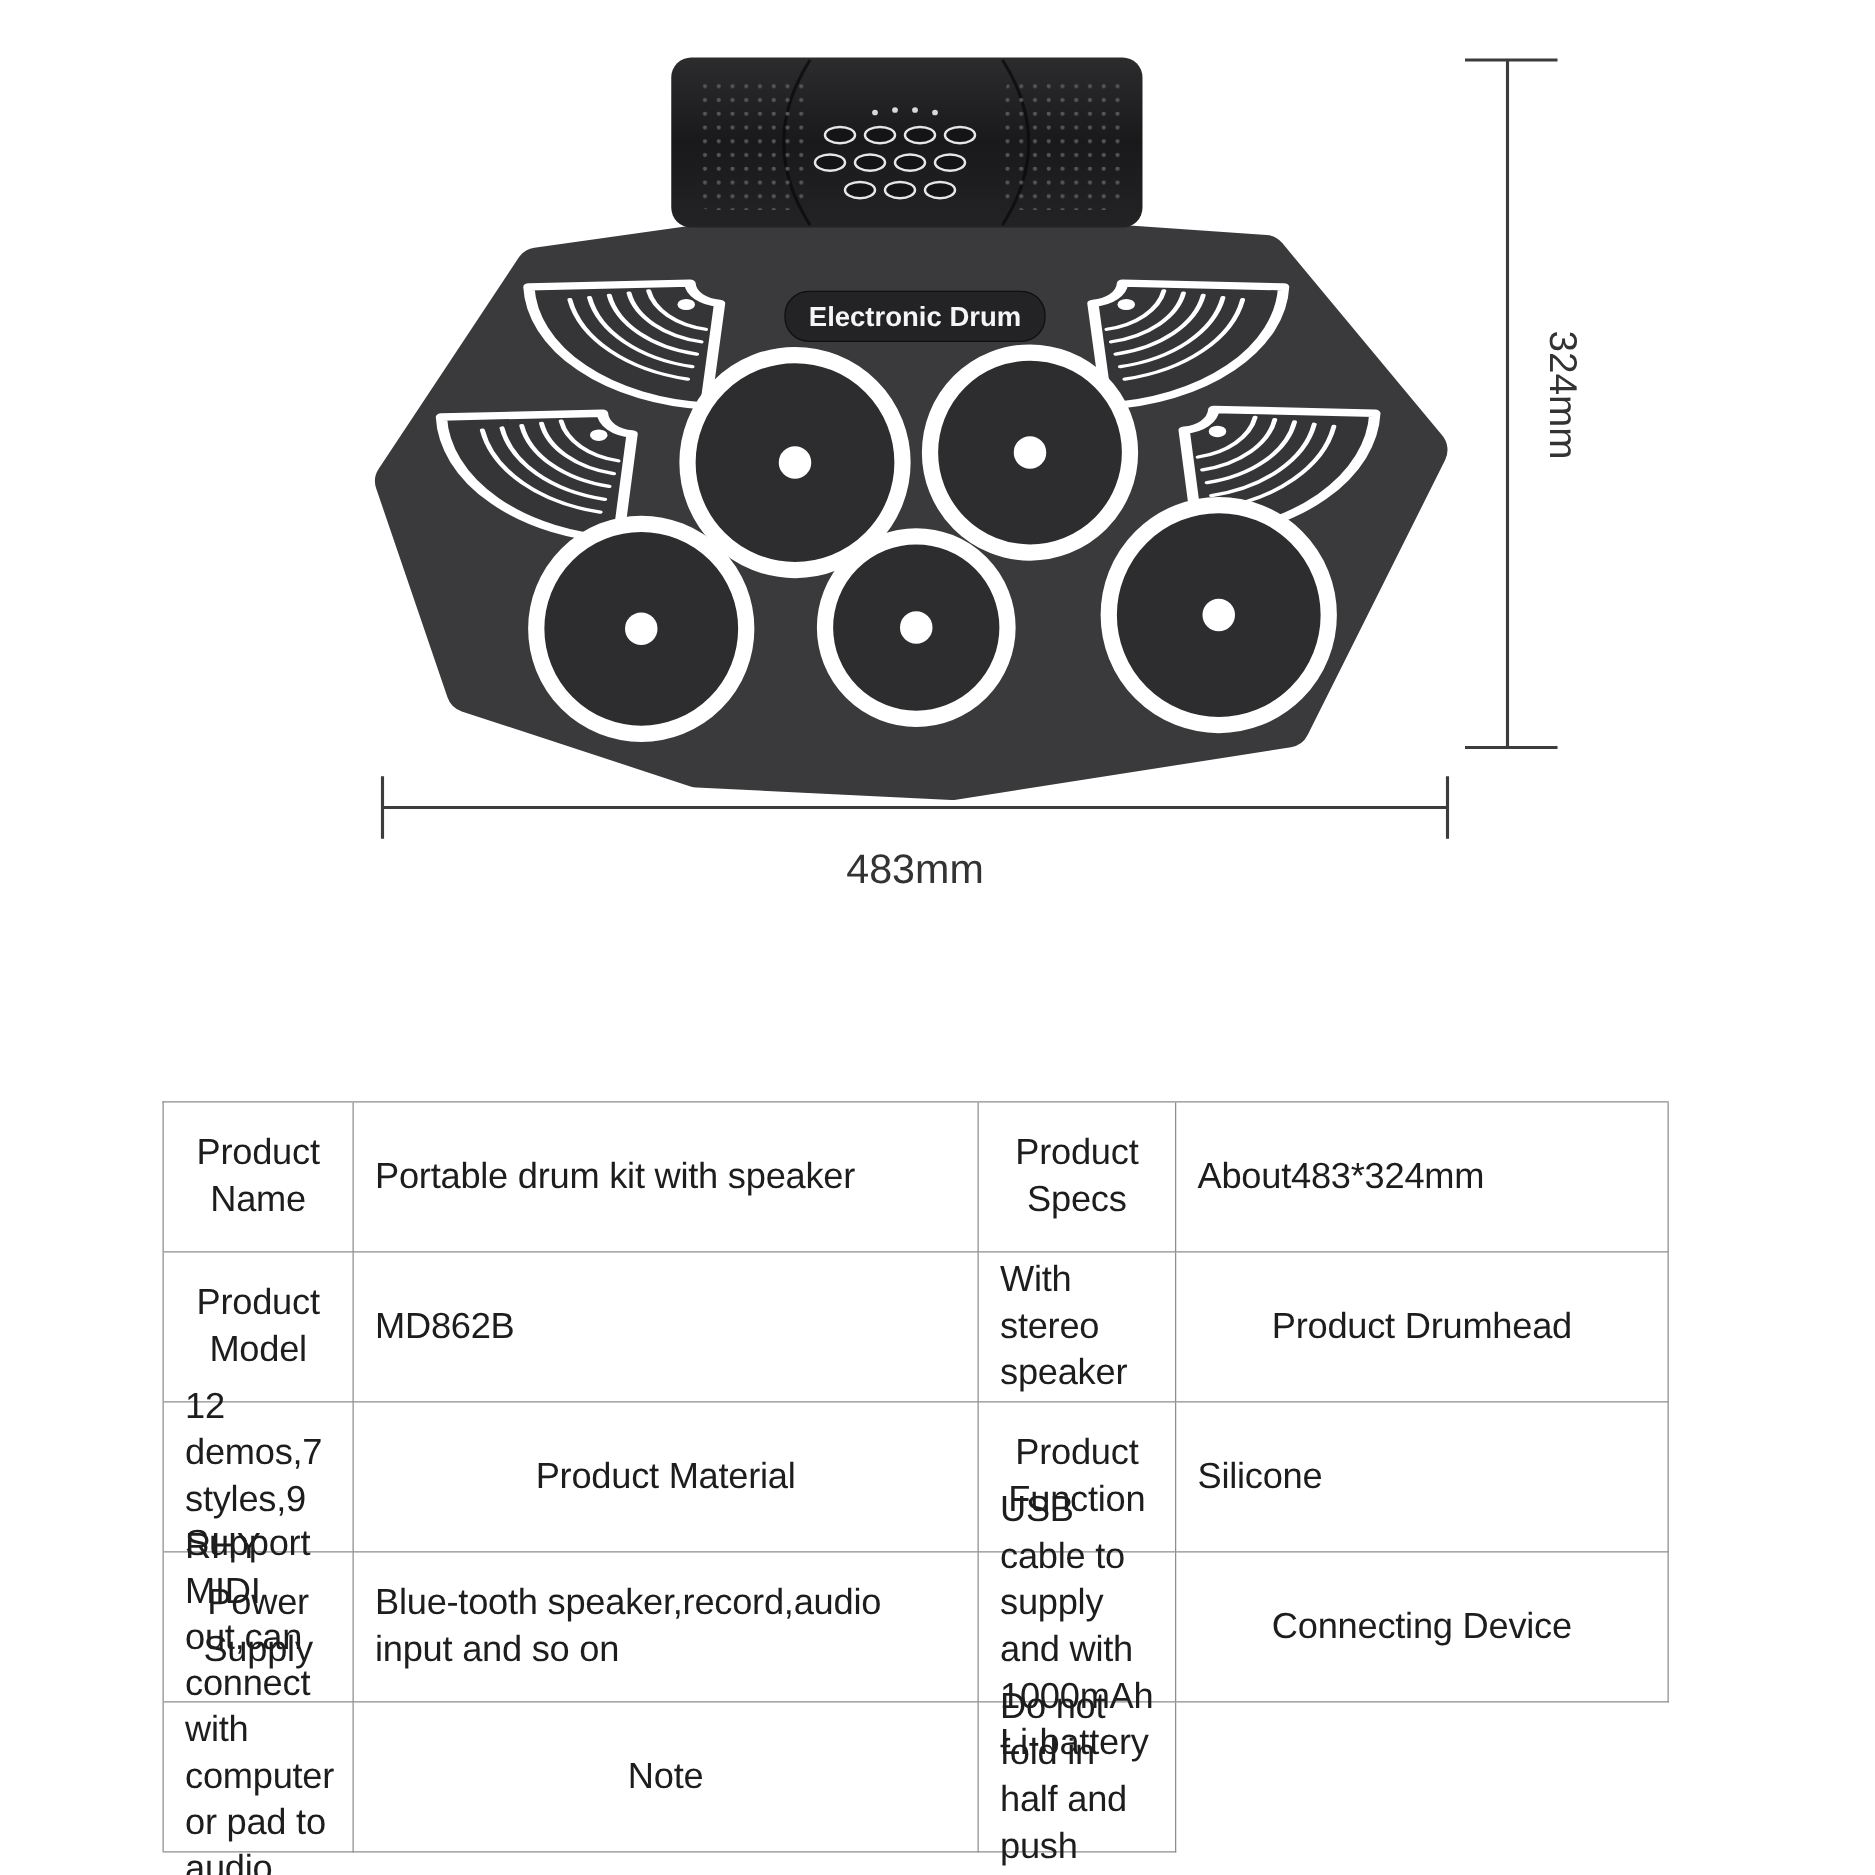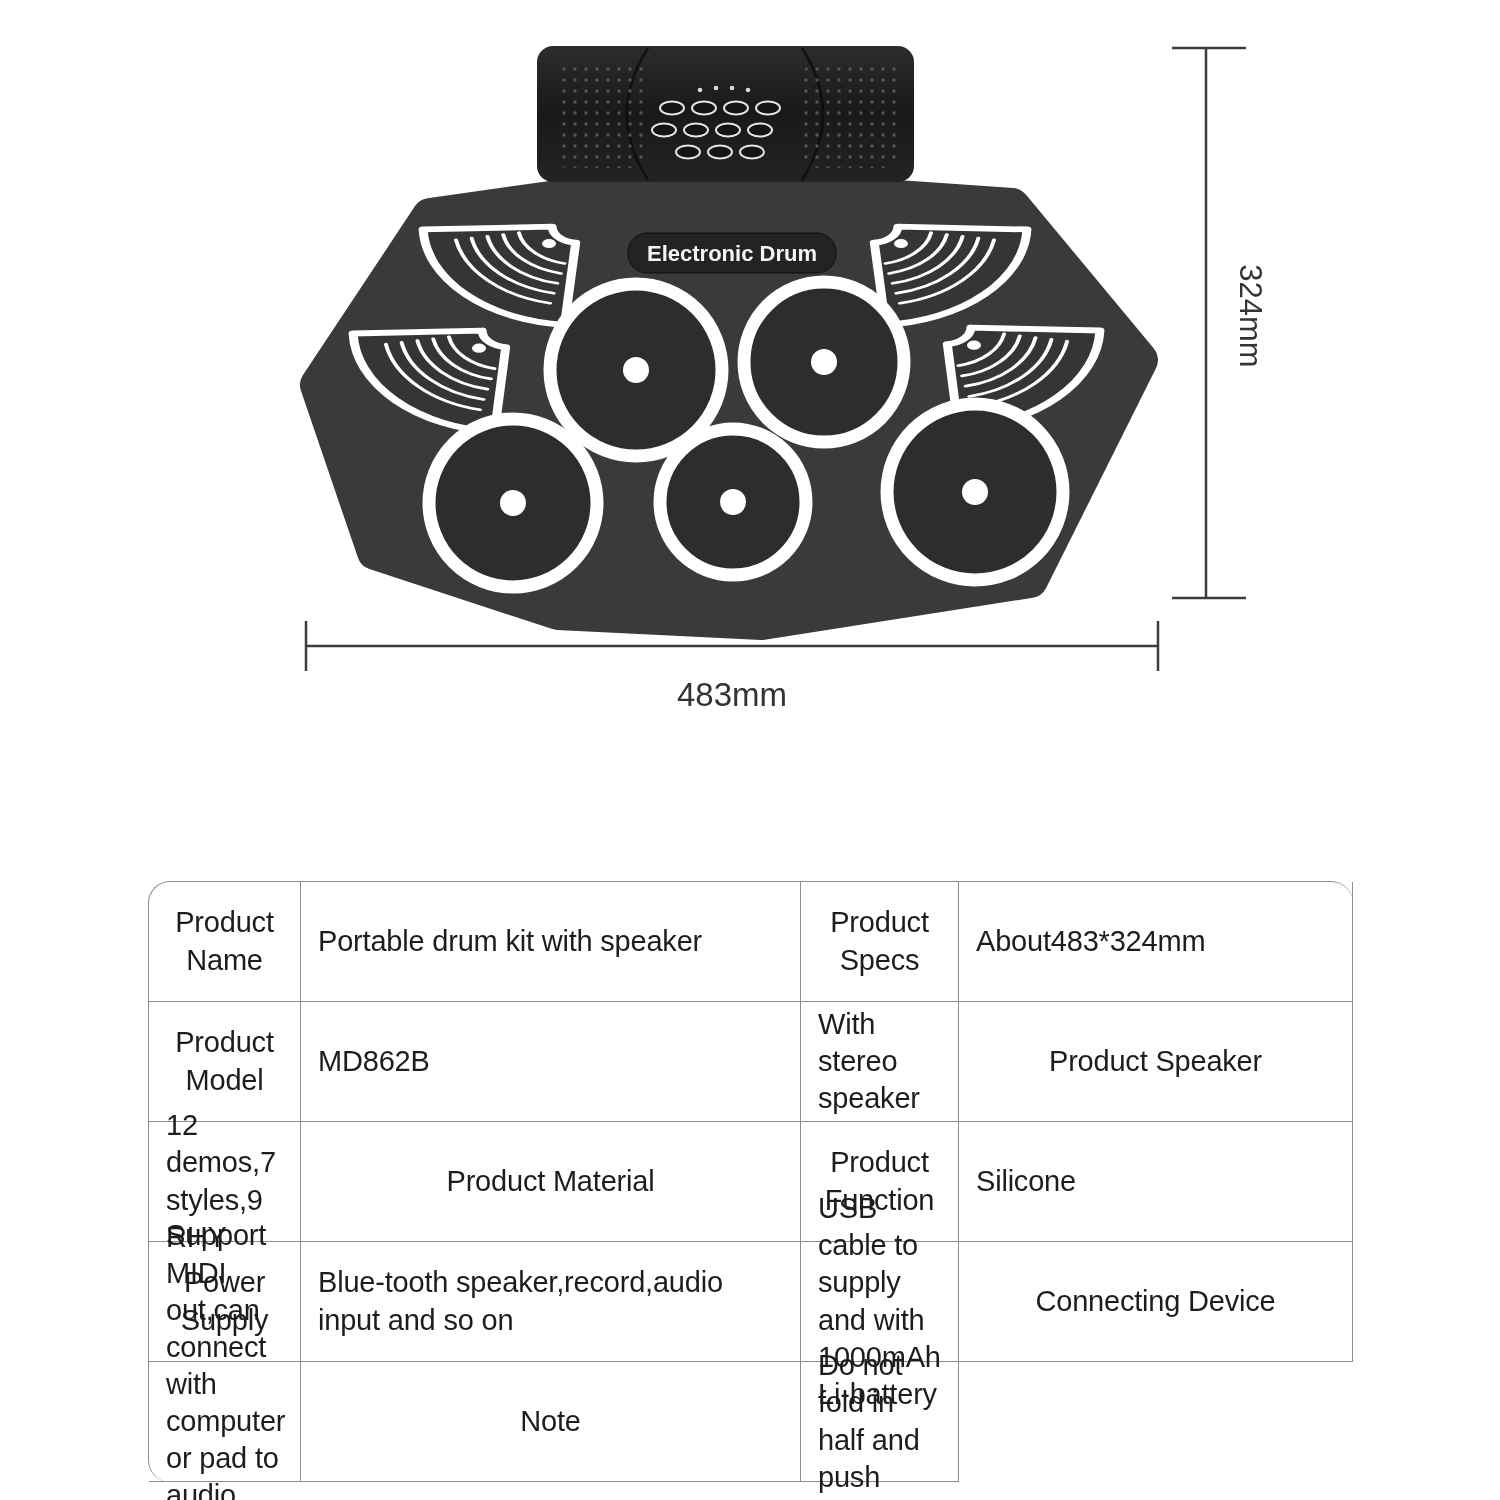--- a/index.html
+++ b/index.html
@@ -3,27 +3,26 @@
 <meta charset="utf-8">
 <style>
   html,body{margin:0;padding:0;}
   body{
     width:1500px;height:1500px;background:#ffffff;position:relative;
     font-family:"Liberation Sans", sans-serif;color:#1d1d1d;
   }
   .stage{position:absolute;inset:0;padding-left:38px;}
   svg.illustration{position:absolute;left:0;top:0;}
   .spec-table{
-    position:absolute;left:148px;top:881px;width:1204px;
+    position:absolute;left:130px;top:881px;width:1204px;
     display:grid;
     grid-template-columns:152px 500px 158px 394px;
     grid-auto-rows:120px;
     border-top:1px solid #8d8d8d;border-left:1px solid #8d8d8d;
     background:#fff;
-    border-radius:22px;
   }
   .cell{
     border-right:1px solid #8d8d8d;border-bottom:1px solid #8d8d8d;
     display:flex;align-items:center;
     font-size:29px;line-height:1.28;letter-spacing:-0.2px;
   }
   .cell.label{justify-content:center;text-align:center;padding:0 8px;}
   .cell.value{padding:0 17px;text-align:left;}
 </style>
 </head>
@@ -137,21 +136,21 @@
 
     <div class="cell label">Product Name</div>
     <div class="cell value">Portable drum kit with speaker</div>
     <div class="cell label">Product Specs</div>
     <div class="cell value">About483*324mm</div>
 
     <div class="cell label">Product Model</div>
     <div class="cell value">MD862B</div>
     <div class="cell value">With stereo speaker</div>
 
-    <div class="cell label">Product Speaker</div>
+    <div class="cell label">Product Drumhead</div>
     <div class="cell value">12 demos,7 styles,9 RHY</div>
     <div class="cell label">Product Material</div>
     <div class="cell label">Product Function</div>
 
     <div class="cell value">Silicone</div>
     <div class="cell label">Power Supply</div>
     <div class="cell value">Blue-tooth speaker,record,audio input and so on</div>
     <div class="cell value">USB cable to supply and with 1000mAh Li-battery</div>
 
     <div class="cell label">Connecting Device</div>

